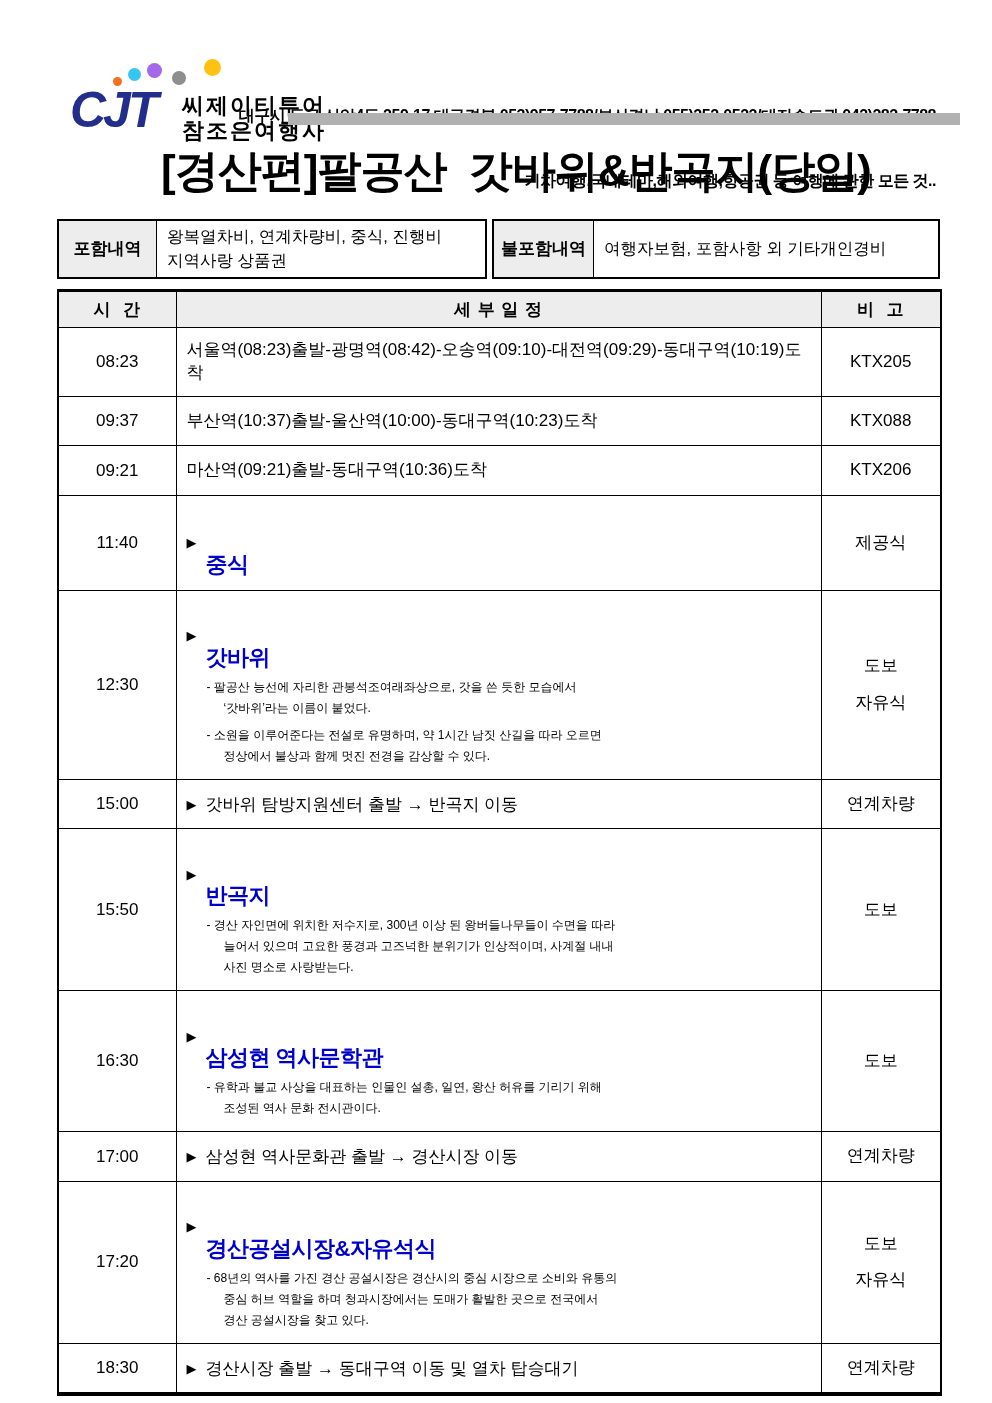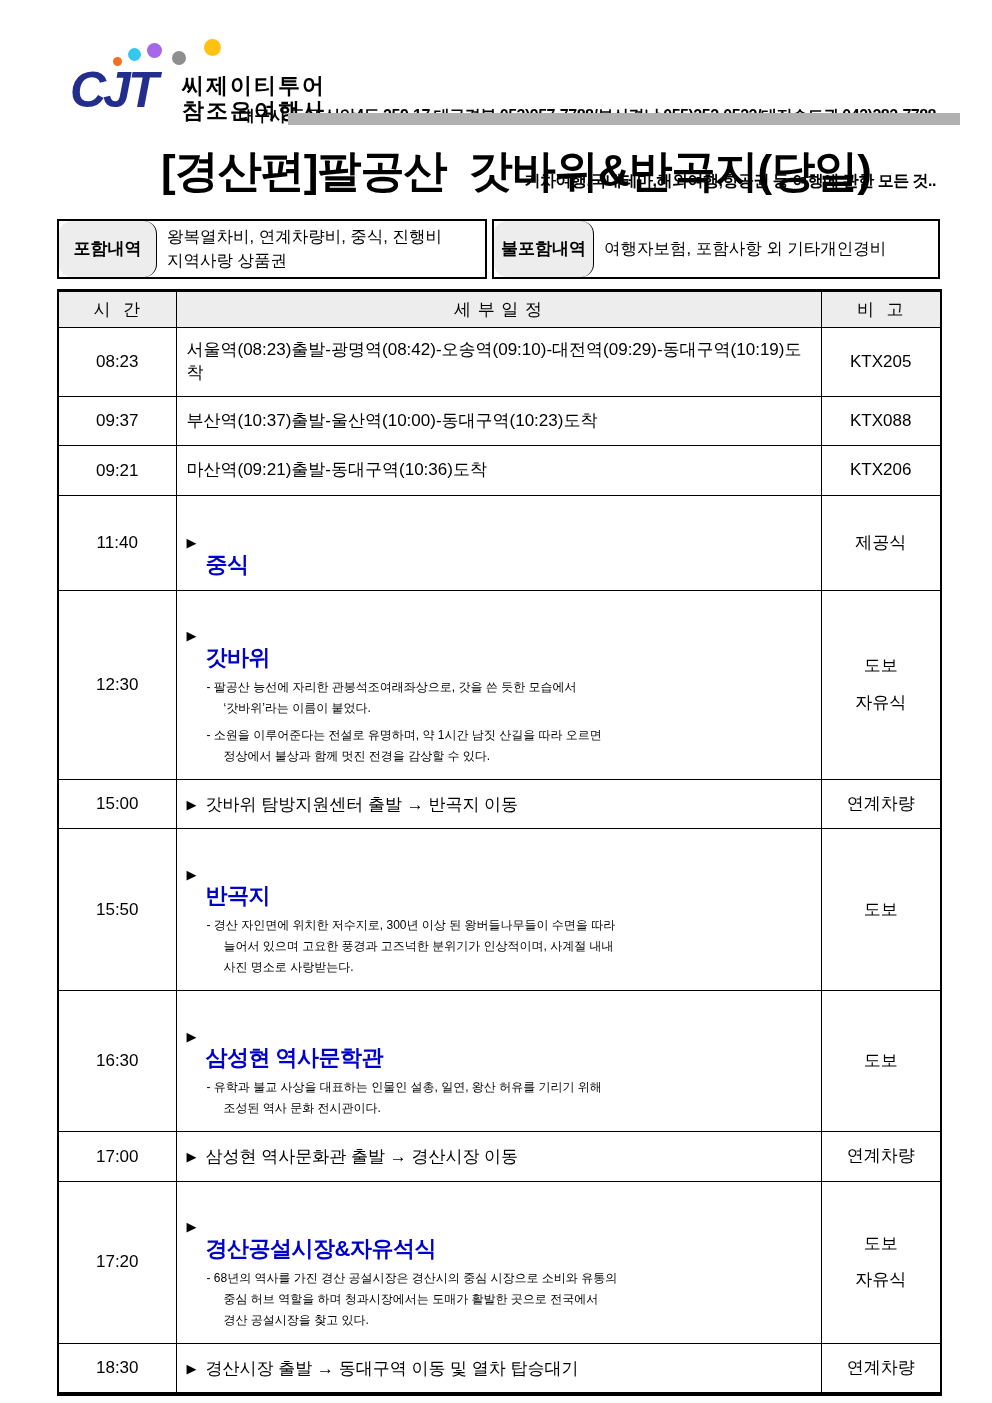--- a/index.html
+++ b/index.html
@@ -4,21 +4,21 @@
 <style>
   * { margin:0; padding:0; box-sizing:border-box; }
   html,body { background:#ffffff; }
   body {
     width:992px; height:1403px; position:relative;
     font-family:"Liberation Sans","DejaVu Sans",sans-serif;
     color:#000;
   }
   
   .hdr { position:relative; height:136px; }
-  .logo { position:absolute; left:70px; top:29px; width:250px; height:90px; }
+  .logo { position:absolute; left:70px; top:49px; width:250px; height:90px; }
   .dot { position:absolute; border-radius:50%; }
   .dot:nth-child(1){ left:43px; top:28px; width:9px;  height:9px;  background:#f36f21; }
   .dot:nth-child(2){ left:58px; top:19px; width:13px; height:13px; background:#35c7f0; }
   .dot:nth-child(3){ left:77px; top:14px; width:15px; height:15px; background:#a468e8; }
   .dot:nth-child(4){ left:102px;top:22px; width:14px; height:14px; background:#8e8e8e; }
   .dot:nth-child(5){ left:134px;top:10px; width:17px; height:17px; background:#ffc213; }
   .logo-cjt {
     position:absolute; left:0; top:32px;
     font-size:50px; font-weight:900; font-style:italic;
     color:#232e8c; letter-spacing:-3px;
@@ -41,37 +41,37 @@
     white-space:pre; margin:6px 0 18px;padding-left:40px;
   }
   
   .summary { display:flex; gap:5px; margin:0 52px 10px 57px; }
   .sum-box { display:flex; border:2px solid #000; min-height:52px; }
   .sum-box.left  { flex:0 0 430px; }
   .sum-box.right { flex:1; }
   .sum-label {
     background:#ededed; border-right:1px solid #000;
     display:flex; align-items:center; justify-content:center;
-    font-size:17px; font-weight:700; flex:0 0 98px; text-align:right;border-radius:13px;
+    font-size:17px; font-weight:700; flex:0 0 98px; text-align:right;
   }
   .sum-box.right .sum-label { flex:0 0 100px; }
   .sum-value {
     flex:1; display:flex; align-items:center;
     font-size:16.5px; padding:4px 10px; line-height:1.45; white-space:pre-line;
   }
   
   table.sched {
     width:883px; margin-left:57px; border-collapse:collapse; table-layout:fixed;
     border:2px solid #000; border-top-width:3px; border-bottom-width:4px;
   }
   table.sched col.c1 { width:118px; }
   table.sched col.c2 { width:645px; }
   table.sched col.c3 { width:120px; }
   table.sched th {
-    background:#ededed; border:1px solid #000; font-size:17px; font-weight:400;
+    background:#ededed; border:1px solid #000; font-size:17px; font-weight:700;
     padding:6px 4px; white-space:pre; letter-spacing:1px;
   }
   table.sched td { border:1px solid #000; font-size:17px; vertical-align:middle; }
   td.c-time { text-align:center; padding:11px 2px; }
   td.c-note { text-align:center; padding:6px 2px; white-space:pre-line; line-height:2.15; }
   td.c-detail { padding:6px 10px; }
   .plain-line { line-height:1.35; padding:5px 0; display:block; }
   .move-line { display:flex; align-items:center; padding:4px 0; }
   .arrow { font-size:13px; margin-right:9px; line-height:1; flex:0 0 auto; }
   .sec-title { font-size:22px; font-weight:800; color:#0000cc; letter-spacing:-0.5px;margin-top:44px; }

